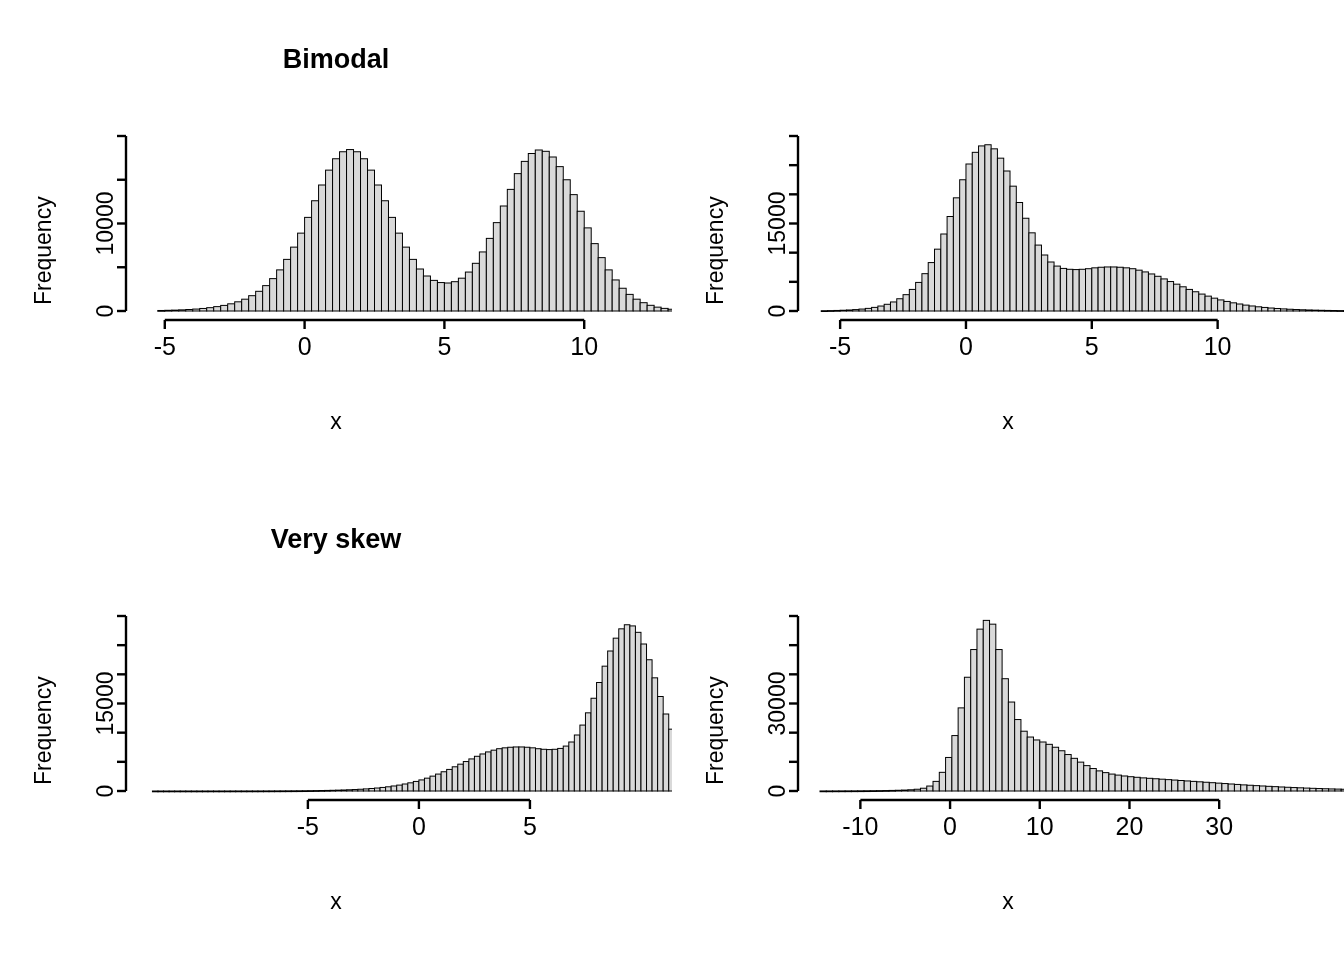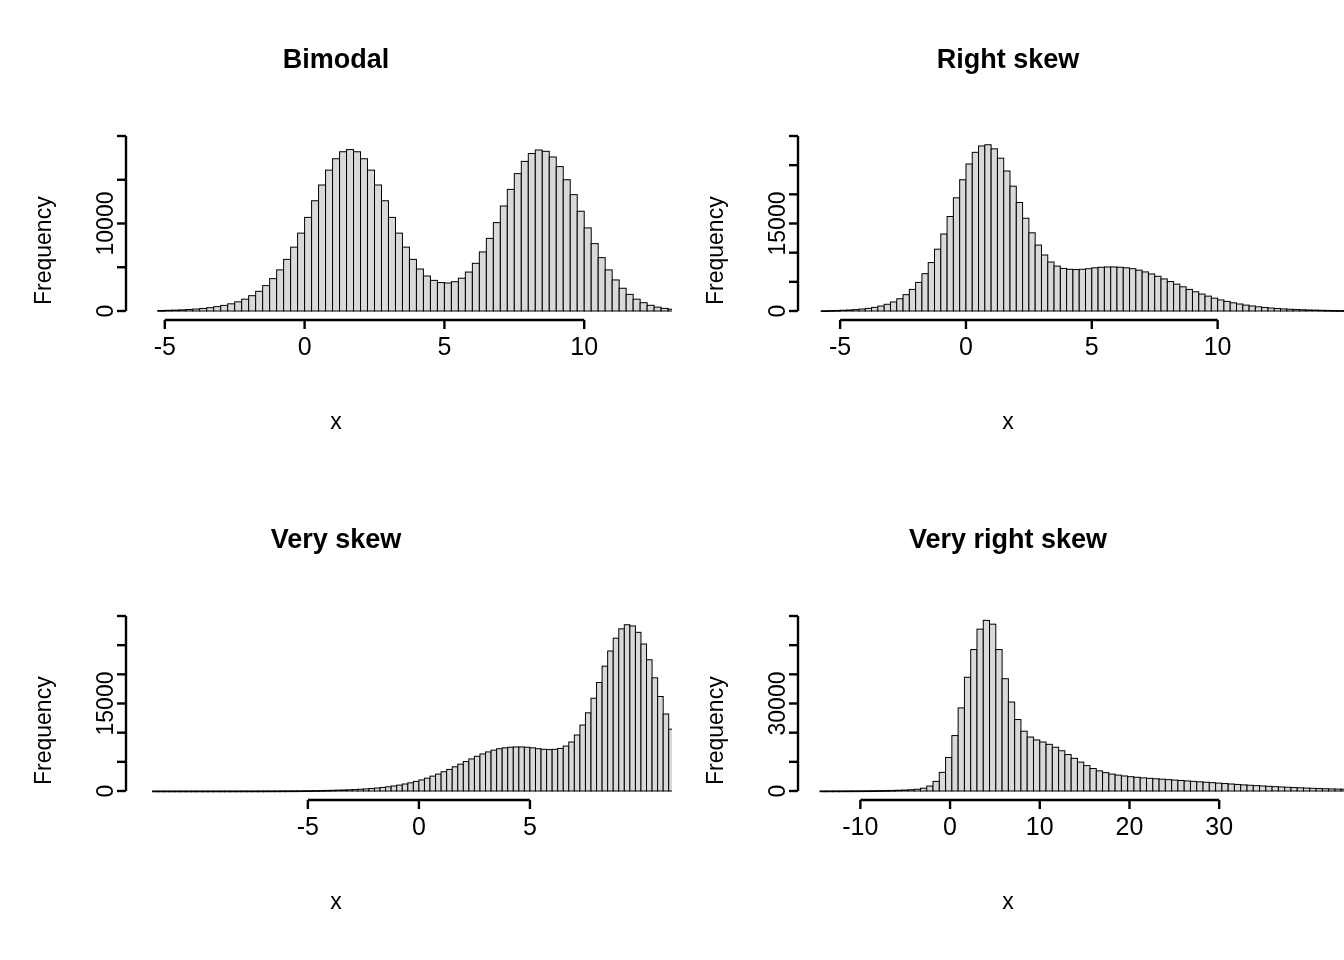--- a/index.html
+++ b/index.html
@@ -136,21 +136,20 @@
         <line x1="304.5925925925926" y1="320" x2="304.5925925925926" y2="329" stroke="#000" stroke-width="2.4"></line>
         <text x="304.5925925925926" y="355" text-anchor="middle" font-size="25" fill="#000">0</text>
         <line x1="444.4074074074074" y1="320" x2="444.4074074074074" y2="329" stroke="#000" stroke-width="2.4"></line>
         <text x="444.4074074074074" y="355" text-anchor="middle" font-size="25" fill="#000">5</text>
         <line x1="584.2222222222222" y1="320" x2="584.2222222222222" y2="329" stroke="#000" stroke-width="2.4"></line>
         <text x="584.2222222222222" y="355" text-anchor="middle" font-size="25" fill="#000">10</text>
       </svg>
   </div>
 
   <div class="panel">
-    <div class="ptitle">Right skew</div>
     <div class="ylab" style="left:30px;top:305px;">Frequency</div>
     <div class="xlab">x</div>
     <svg id="svg1" width="672" height="480">
         <g>
           <rect x="149.26" y="310.71" width="6.29" height="0.80" fill="#d9d9d9" stroke="#000000" stroke-width="1"></rect>
           <rect x="155.55" y="310.59" width="6.29" height="0.80" fill="#d9d9d9" stroke="#000000" stroke-width="1"></rect>
           <rect x="161.84" y="310.45" width="6.29" height="0.80" fill="#d9d9d9" stroke="#000000" stroke-width="1"></rect>
           <rect x="168.13" y="310.24" width="6.29" height="0.80" fill="#d9d9d9" stroke="#000000" stroke-width="1"></rect>
           <rect x="174.42" y="309.98" width="6.29" height="1.02" fill="#d9d9d9" stroke="#000000" stroke-width="1"></rect>
           <rect x="180.72" y="309.60" width="6.29" height="1.40" fill="#d9d9d9" stroke="#000000" stroke-width="1"></rect>
@@ -420,21 +419,20 @@
         <line x1="307.88235294117646" y1="320" x2="307.88235294117646" y2="329" stroke="#000" stroke-width="2.4"></line>
         <text x="307.88235294117646" y="355" text-anchor="middle" font-size="25" fill="#000">-5</text>
         <line x1="418.9117647058823" y1="320" x2="418.9117647058823" y2="329" stroke="#000" stroke-width="2.4"></line>
         <text x="418.9117647058823" y="355" text-anchor="middle" font-size="25" fill="#000">0</text>
         <line x1="529.9411764705883" y1="320" x2="529.9411764705883" y2="329" stroke="#000" stroke-width="2.4"></line>
         <text x="529.9411764705883" y="355" text-anchor="middle" font-size="25" fill="#000">5</text>
       </svg>
   </div>
 
   <div class="panel">
-    <div class="ptitle">Very right skew</div>
     <div class="ylab" style="left:30px;top:305px;">Frequency</div>
     <div class="xlab">x</div>
     <svg id="svg3" width="672" height="480">
         <g>
           <rect x="148.00" y="310.94" width="6.28" height="0.80" fill="#d9d9d9" stroke="#000000" stroke-width="1"></rect>
           <rect x="154.28" y="310.93" width="6.28" height="0.80" fill="#d9d9d9" stroke="#000000" stroke-width="1"></rect>
           <rect x="160.56" y="310.91" width="6.28" height="0.80" fill="#d9d9d9" stroke="#000000" stroke-width="1"></rect>
           <rect x="166.84" y="310.89" width="6.28" height="0.80" fill="#d9d9d9" stroke="#000000" stroke-width="1"></rect>
           <rect x="173.12" y="310.87" width="6.28" height="0.80" fill="#d9d9d9" stroke="#000000" stroke-width="1"></rect>
           <rect x="179.40" y="310.84" width="6.28" height="0.80" fill="#d9d9d9" stroke="#000000" stroke-width="1"></rect>

